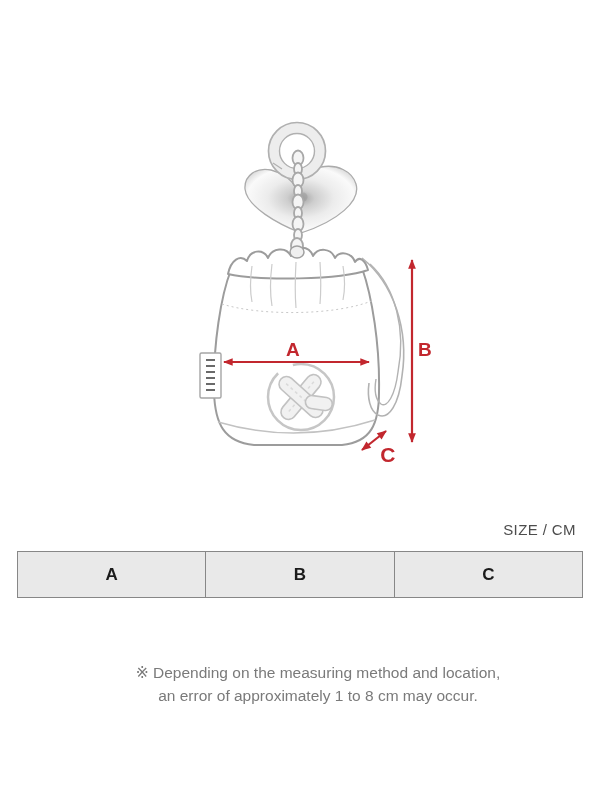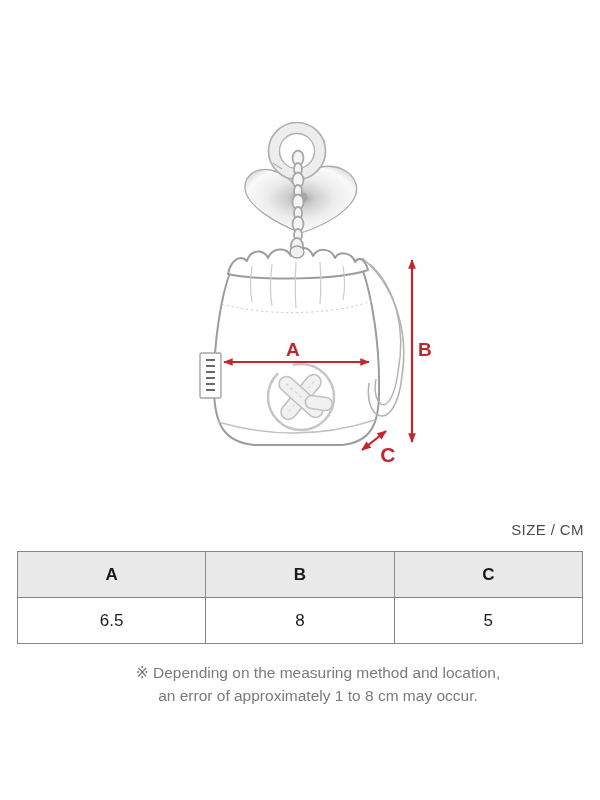--- a/index.html
+++ b/index.html
@@ -15,21 +15,21 @@
     color:var(--accent-red,#c2272e); font-weight:bold; font-size:19px; letter-spacing:.5px;
   }
   .mlabel-a { left:293px; top:350px; }
   .mlabel-b { left:425px; top:350px; }
   .mlabel-c { left:388px; top:455px; font-size:21px; }
 
   .arrow-line { stroke:var(--accent-red,#c2272e); stroke-width:2.2; fill:none; }
   .arrow-head { fill:var(--accent-red,#c2272e); }
 
   .size-unit {
-    position:absolute; top:521px; right:16px;
+    position:absolute; top:521px; right:24px;
     font-size:15px; color:#4d4d4d; letter-spacing:.4px;
   }
   .size-table {
     position:absolute; top:551px; left:17px; width:566px;
     border-collapse:collapse; table-layout:fixed;
   }
   .size-table th, .size-table td {
     border:1px solid var(--table-border,#878787);
     height:45px; text-align:center; vertical-align:middle;
     font-size:17px; color:#1b1b1b; padding:0;
@@ -155,25 +155,20 @@
 
   <div class="size-unit">SIZE / CM</div>
 
   <table class="size-table">
     <tbody>
         <tr>
       <th>A</th>
       <th>B</th>
       <th>C</th>
     </tr>
-    <tr>
-      <td>6.5</td>
-      <td>8</td>
-      <td>5</td>
-    </tr>
   </tbody>
     </table>
 
   <div class="footnote">
     <div>※ Depending on the measuring method and location,</div>
     <div>an error of approximately 1 to 8 cm may occur.</div>
   </div>
 
 </div>
 

